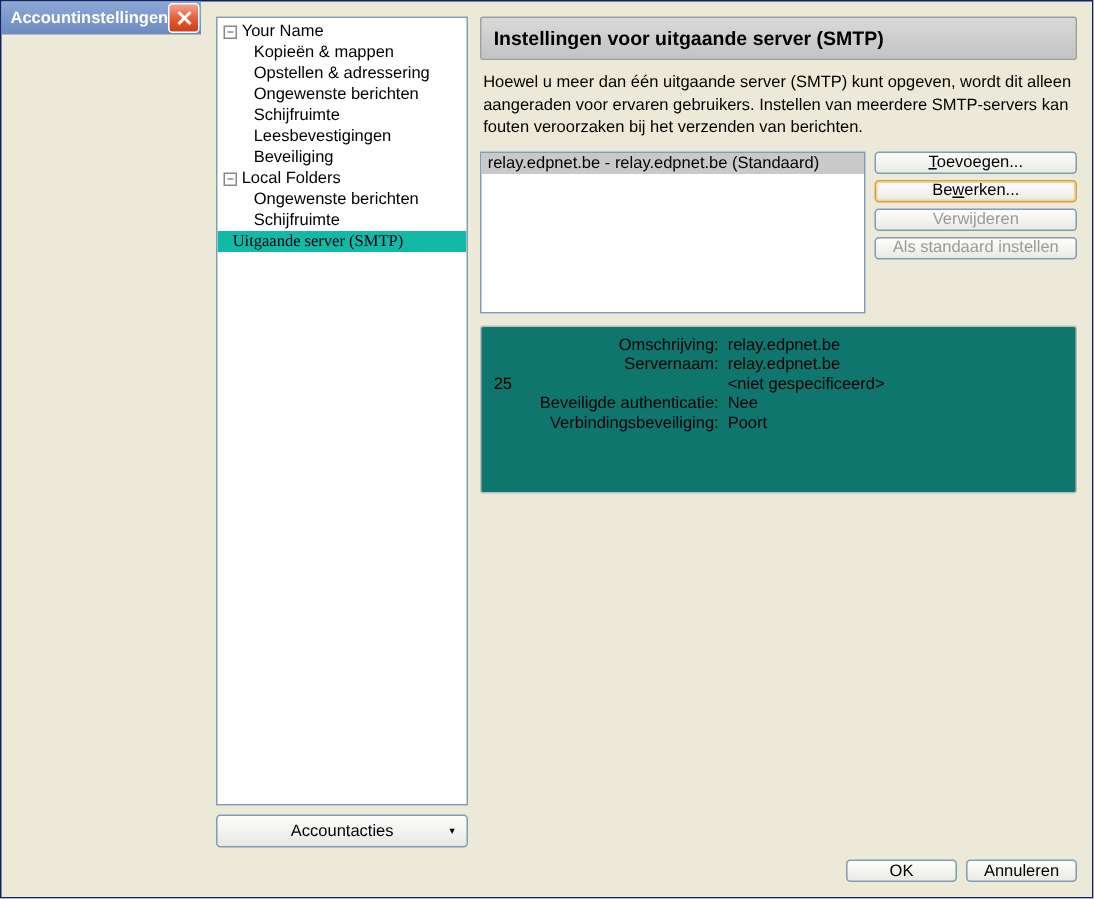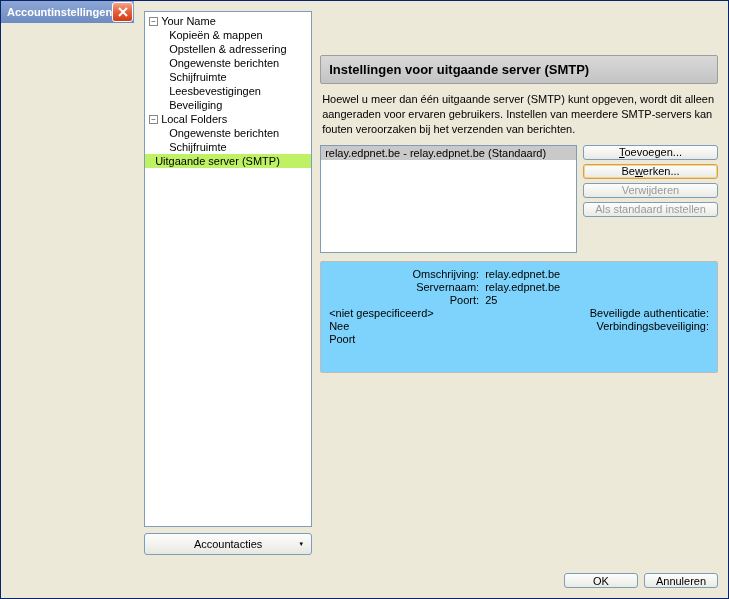--- a/index.html
+++ b/index.html
@@ -81,21 +81,22 @@
     display: flex;
     align-items: center;
     gap: 3px;
     cursor: default;
   }
   .tree-item {
     padding: 1px 0 1px 24px;
     cursor: default;
   }
   .tree-item.selected {
-    background: #bef264;
+    background: #14b8a6;
+    font-family: Liberation Serif, serif;
   }
   .expander {
     width: 9px;
     height: 9px;
     border: 1px solid #888;
     display: inline-flex;
     align-items: center;
     justify-content: center;
     font-size: 8px;
     line-height: 7px;
@@ -125,21 +126,20 @@
     gap: 8px;
     min-width: 0;
   }
   .panel-heading {
     border: 1px solid #9e9e9e;
     background: linear-gradient(#d9d9d9,#c3c3c3);
     padding: 6px 8px;
     font-weight: bold;
     font-size: 13px;
     border-radius: 2px;
-    margin-top: 44px;
   }
   .panel-desc {
     padding: 0 2px;
     line-height: 1.35;
   }
   .midrow {
     display: flex;
     gap: 6px;
   }
   .listbox {
@@ -176,38 +176,38 @@
   .btn.highlight {
     border: 1px solid #d2a34a;
     box-shadow: inset 0 0 0 1px #f5d38b;
   }
   .btn.disabled {
     color: #9a9a9a;
     cursor: default;
   }
   .details {
     border: 1px solid #bcbcbc;
-    background: #7dd3fc;
+    background: #0f766e;
     padding: 6px 8px 8px 8px;
     border-radius: 2px;
     display: grid;
     grid-template-columns: 150px 1fr;
     row-gap: 1px;
     column-gap: 6px;
     height: 112px;
     align-content: start;
   }
   .details .lbl { text-align: right; }
   .bottom-buttons {
     display: flex;
     justify-content: flex-end;
     gap: 6px;
     padding-top: 8px;
   }
-  .bottom-buttons .btn { width: 74px; margin-top: 10px; }
+  .bottom-buttons .btn { width: 74px; }
   .ul { text-decoration: underline; }
 </style>
 </head>
 <body>
 
 <div class="window">
   <div class="titlebar">
     <span class="titlebar-title">Accountinstellingen</span>
     <div class="titlebar-close">
       <svg width="10" height="10" viewBox="0 0 10 10">
@@ -270,21 +270,20 @@
                 <span>Als standaard instellen</span>
               </div>
           </div>
         </div>
 
         <div class="details">
           <div class="lbl">Omschrijving:</div>
           <div>relay.edpnet.be</div>
           <div class="lbl">Servernaam:</div>
           <div>relay.edpnet.be</div>
-          <div class="lbl">Poort:</div>
           <div>25</div>
           <div>&lt;niet gespecificeerd&gt;</div>
           <div class="lbl">Beveiligde authenticatie:</div>
           <div>Nee</div>
           <div class="lbl">Verbindingsbeveiliging:</div>
           <div>Poort</div>
         </div>
 
         <div style="flex:1"></div>
       </div>

